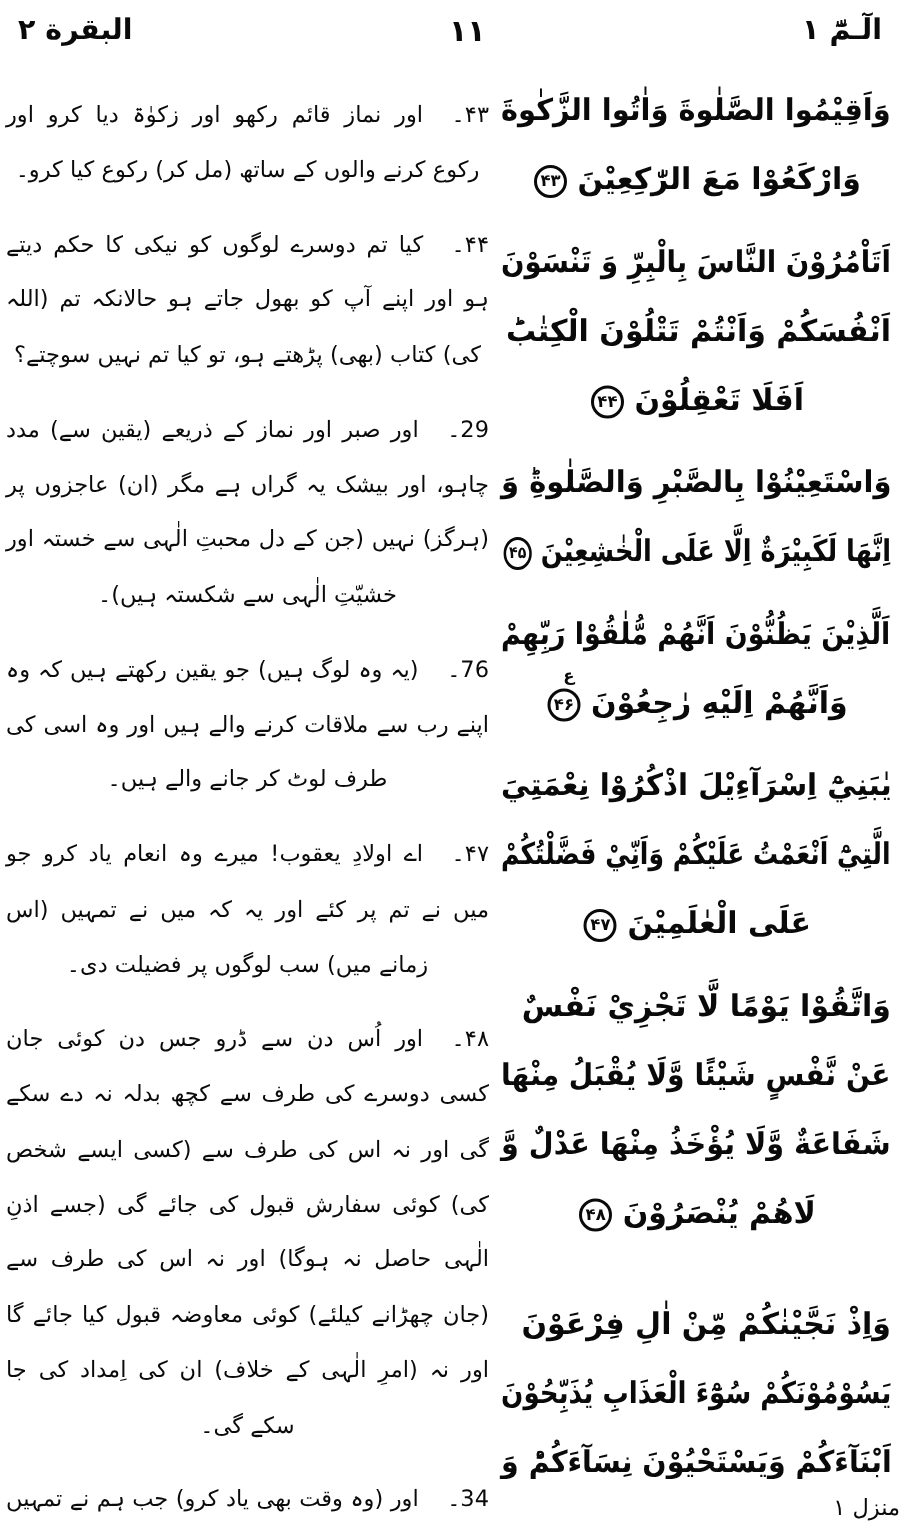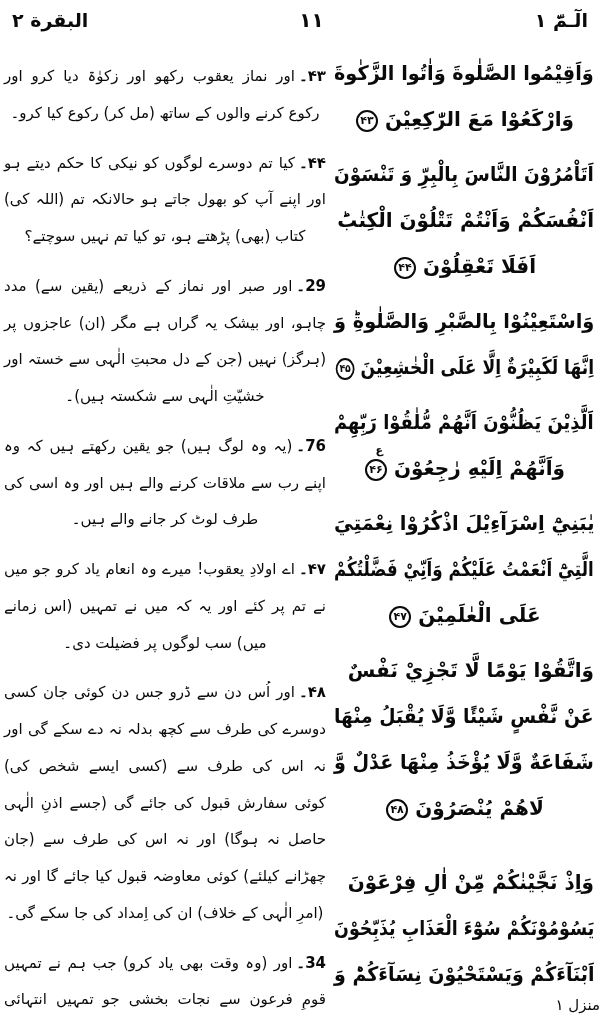--- a/index.html
+++ b/index.html
@@ -53,21 +53,21 @@
   .urdu-col{
     position:absolute;top:58px;left:4px;width:322px;
     font-size:15px;
   }
   .u-para{
     margin:0 0 13px 0;
     line-height:2.45;
     text-align:justify;
     text-align-last:center;
   }
-  .pnum{font-weight:bold;margin-left:4px;}
+  .pnum{font-weight:normal;margin-left:19px;}
   
   .footer{
     position:absolute;bottom:6px;left:0;right:0;
     text-align:right;font-size:15px;
   }
 </style>
 </head>
 <body>
 
 <div class="page">
@@ -102,21 +102,21 @@
     <div class="q-line"><span class="q-content" style="transform: scaleX(0.955882);">شَفَاعَةٌ وَّلَا يُؤْخَذُ مِنْهَا عَدْلٌ وَّ</span></div>
     <div class="q-line q-center biggap"><span class="q-content"><span>لَاهُمْ يُنْصَرُوْنَ</span><span class="vwrap"><span class="vnum">۴۸</span></span></span></div>
 
     <div class="q-line"><span class="q-content">وَاِذْ نَجَّيْنٰكُمْ مِّنْ اٰلِ فِرْعَوْنَ</span></div>
     <div class="q-line"><span class="q-content" style="transform: scaleX(0.872483);">يَسُوْمُوْنَكُمْ سُوْٓءَ الْعَذَابِ يُذَبِّحُوْنَ</span></div>
     <div class="q-line"><span class="q-content" style="transform: scaleX(0.948905);">اَبْنَآءَكُمْ وَيَسْتَحْيُوْنَ نِسَآءَكُمْؕ وَ</span></div>
 
   </div>
 
   <div class="urdu-col">
-    <p class="u-para"><span class="pnum">۴۳۔</span><span>اور نماز یعقوب رکھو اور زکوٰۃ دیا کرو اور رکوع کرنے والوں کے ساتھ (مل کر) رکوع کیا کرو۔</span></p>
+    <p class="u-para"><span class="pnum">۴۳۔</span><span>اور نماز قائم رکھو اور زکوٰۃ دیا کرو اور رکوع کرنے والوں کے ساتھ (مل کر) رکوع کیا کرو۔</span></p>
     <p class="u-para"><span class="pnum">۴۴۔</span><span>کیا تم دوسرے لوگوں کو نیکی کا حکم دیتے ہو اور اپنے آپ کو بھول جاتے ہو حالانکہ تم (اللہ کی) کتاب (بھی) پڑھتے ہو، تو کیا تم نہیں سوچتے؟</span></p>
     <p class="u-para"><span class="pnum">29۔</span><span>اور صبر اور نماز کے ذریعے (یقین سے) مدد چاہو، اور بیشک یہ گراں ہے مگر (ان) عاجزوں پر (ہرگز) نہیں (جن کے دل محبتِ الٰہی سے خستہ اور خشیّتِ الٰہی سے شکستہ ہیں)۔</span></p>
     <p class="u-para"><span class="pnum">76۔</span><span>(یہ وہ لوگ ہیں) جو یقین رکھتے ہیں کہ وہ اپنے رب سے ملاقات کرنے والے ہیں اور وہ اسی کی طرف لوٹ کر جانے والے ہیں۔</span></p>
     <p class="u-para"><span class="pnum">۴۷۔</span><span>اے اولادِ یعقوب! میرے وہ انعام یاد کرو جو میں نے تم پر کئے اور یہ کہ میں نے تمہیں (اس زمانے میں) سب لوگوں پر فضیلت دی۔</span></p>
     <p class="u-para"><span class="pnum">۴۸۔</span><span>اور اُس دن سے ڈرو جس دن کوئی جان کسی دوسرے کی طرف سے کچھ بدلہ نہ دے سکے گی اور نہ اس کی طرف سے (کسی ایسے شخص کی) کوئی سفارش قبول کی جائے گی (جسے اذنِ الٰہی حاصل نہ ہوگا) اور نہ اس کی طرف سے (جان چھڑانے کیلئے) کوئی معاوضہ قبول کیا جائے گا اور نہ (امرِ الٰہی کے خلاف) ان کی اِمداد کی جا سکے گی۔</span></p>
     <p class="u-para"><span class="pnum">34۔</span><span>اور (وہ وقت بھی یاد کرو) جب ہم نے تمہیں قومِ فرعون سے نجات بخشی جو تمہیں انتہائی سخت عذاب دیتے تھے تمہارے بیٹوں کو ذبح کرتے اور تمہاری</span></p>
   </div>
 
   <div class="footer">
     <span>منزل ۱</span>

